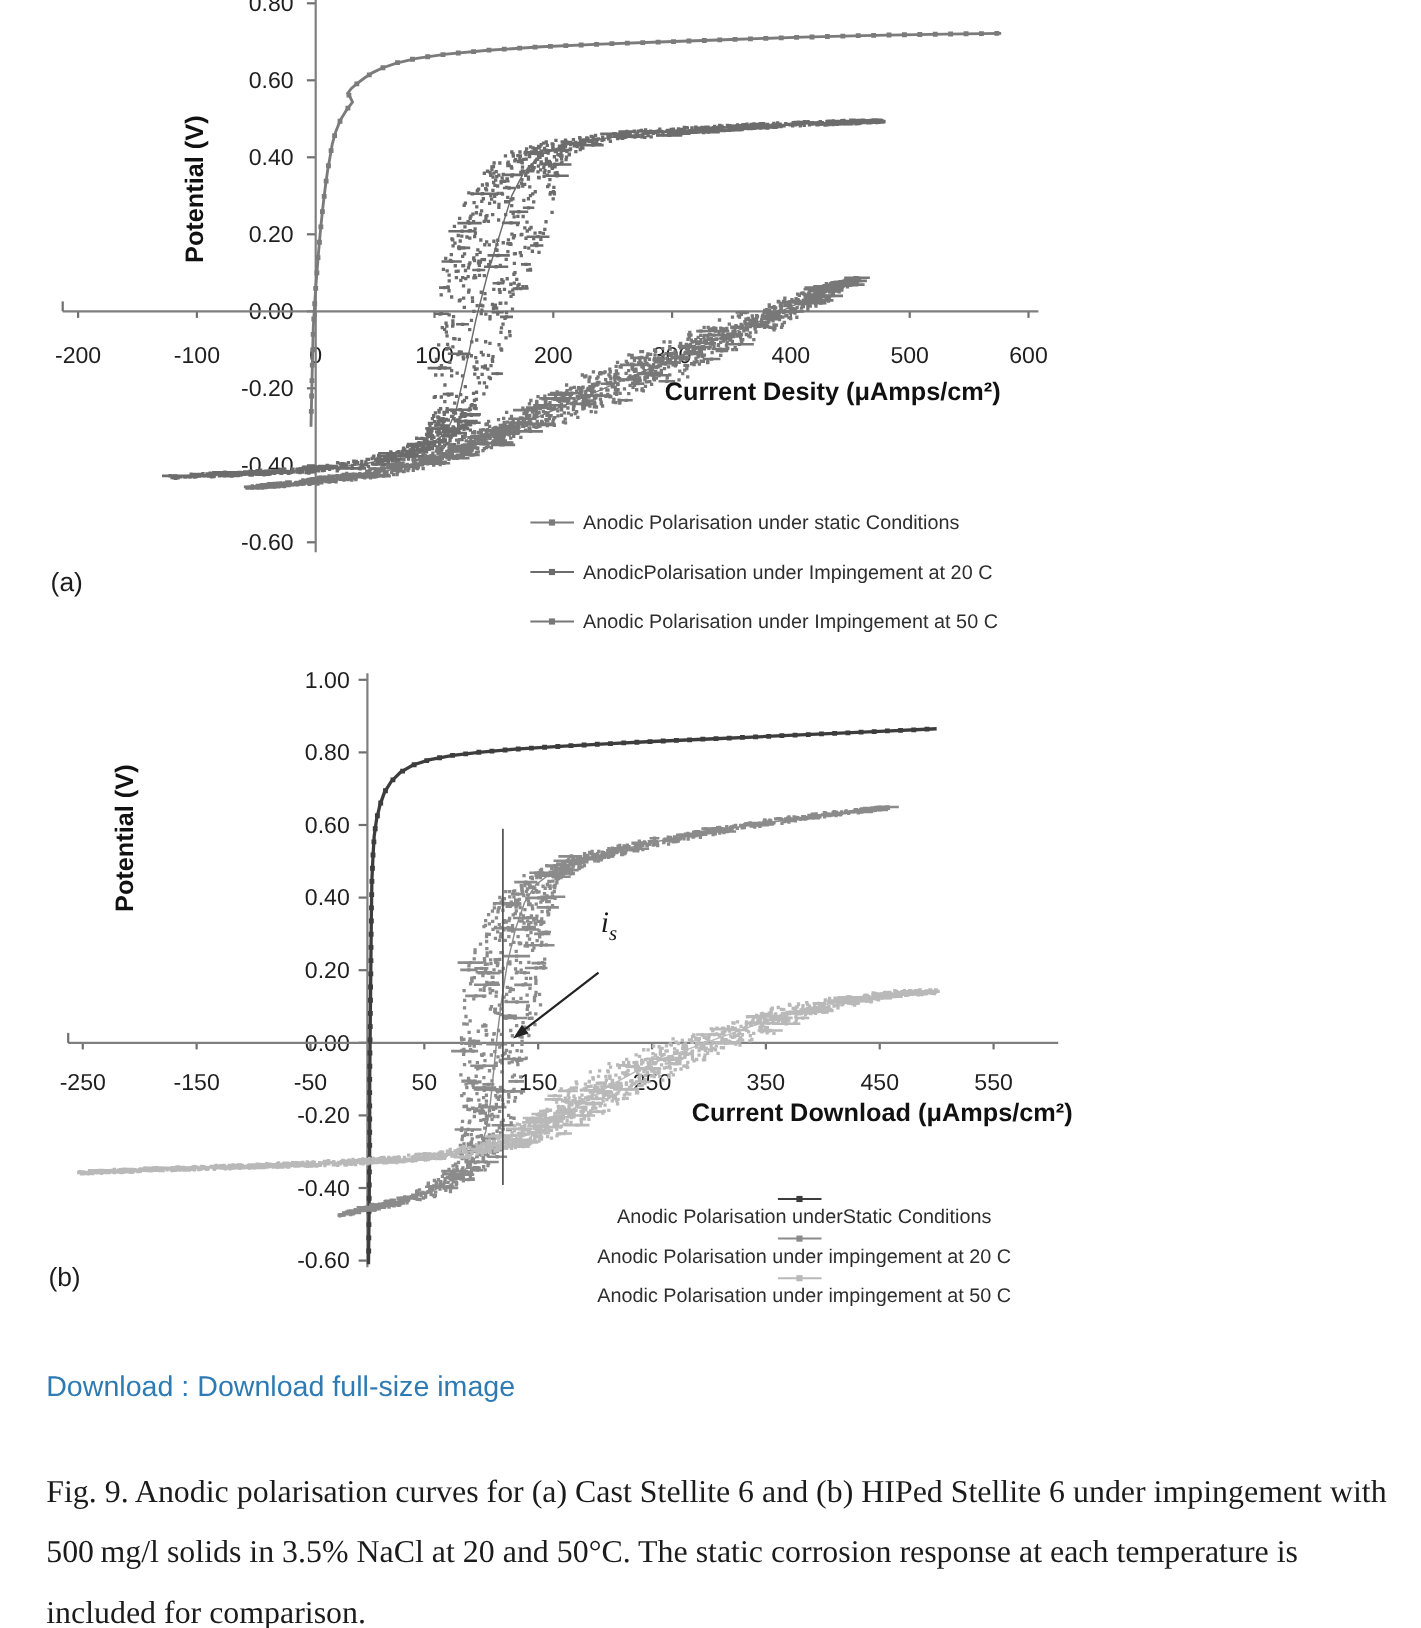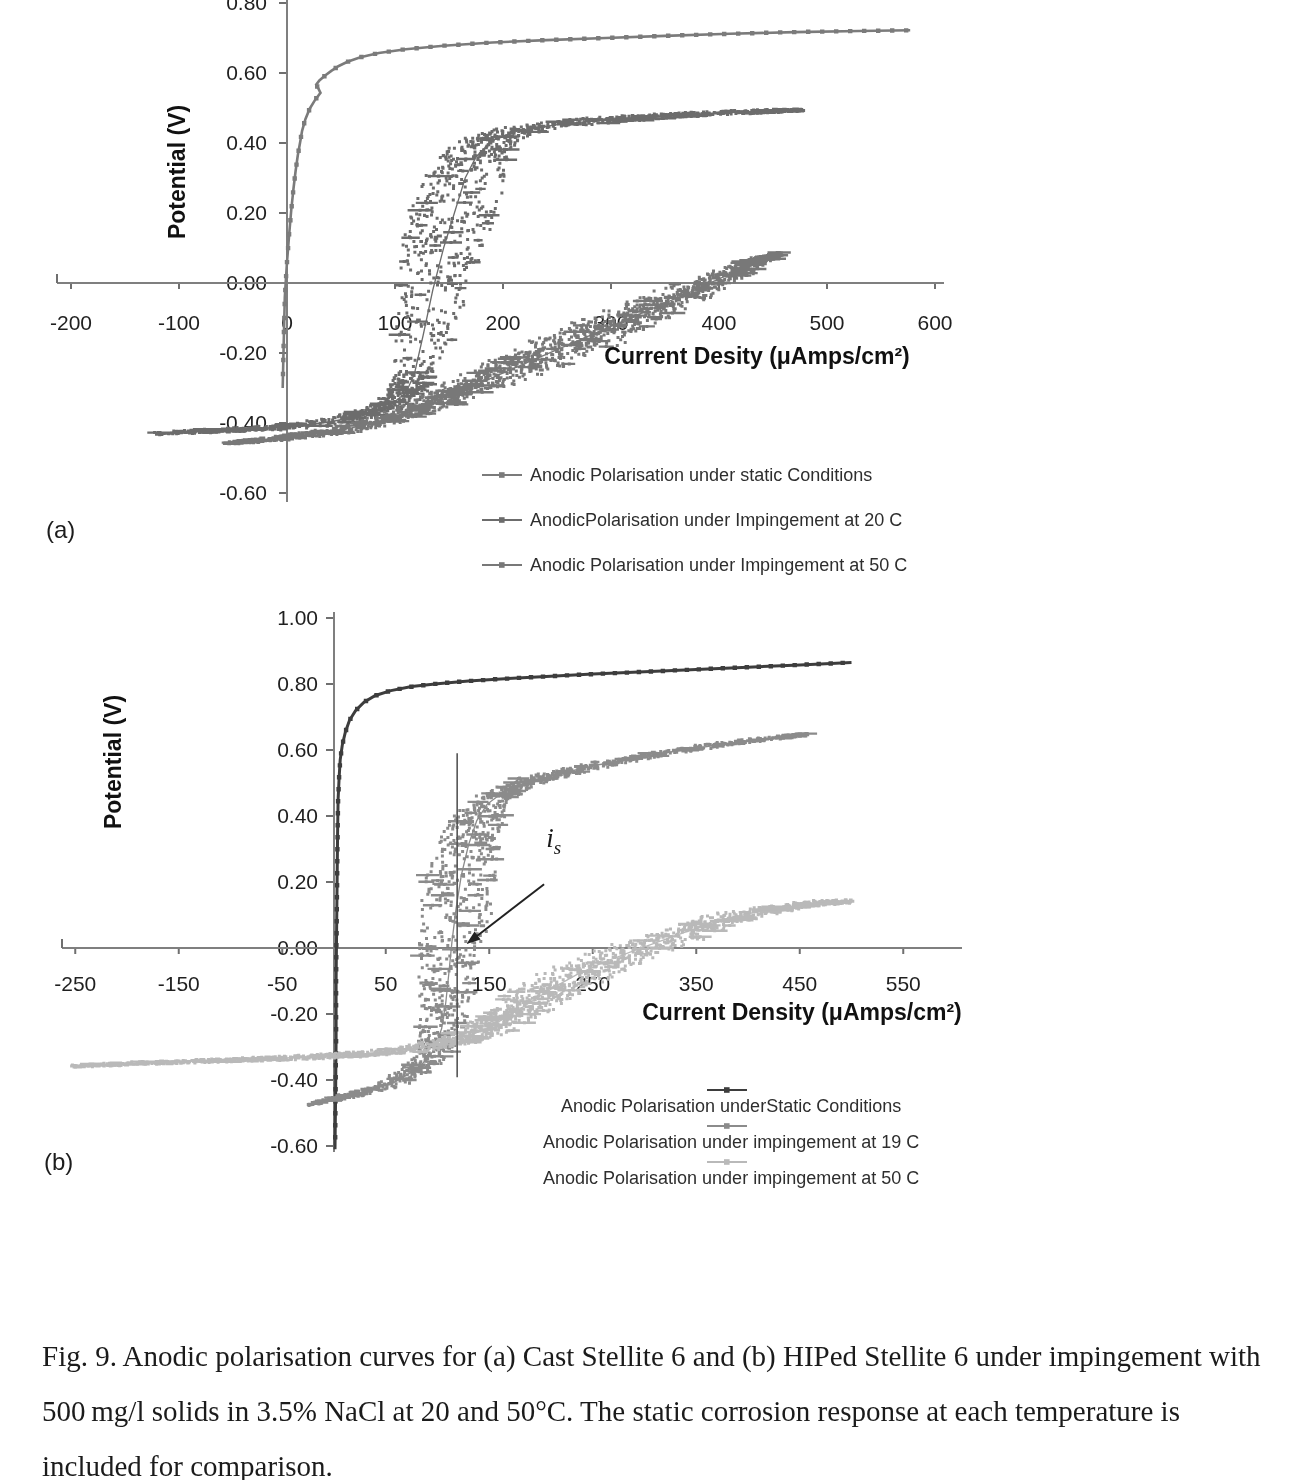--- a/index.html
+++ b/index.html
@@ -167,41 +167,42 @@
       <div class="legend-row">
         <svg width="40" height="12" class="legend-swatch">
           <line x1="0" y1="6" x2="40" y2="6" stroke="#787878" stroke-width="1.8"></line>
           <rect x="17" y="3.2" width="5.6" height="5.6" fill="#787878"></rect>
         </svg>
         <span class="legend-label">Anodic Polarisation under Impingement at 50 C</span>
       </div>
     </div>
 
   <div class="axis-title y-title" style="left:113px;top:762px;">Potential (V)</div>
-  <div class="axis-title x-title" style="left:802px;top:1012px;">Current Density (μAmps/cm²)</div>
+  <div class="axis-title x-title" style="left:802px;top:1012px;">Current Download (μAmps/cm²)</div>
   <div class="panel-letter" style="left:44px;top:1148px;">(b)</div>
   <div id="legend-b" class="legend" style="left:535px;top:1084px;">
       <div class="legend-row">
         <svg width="40" height="12" class="legend-swatch">
           <line x1="0" y1="6" x2="40" y2="6" stroke="#3d3d3d" stroke-width="1.8"></line>
           <rect x="17" y="3.2" width="5.6" height="5.6" fill="#3d3d3d"></rect>
         </svg>
         <span class="legend-label">Anodic Polarisation underStatic Conditions</span>
       </div>
       <div class="legend-row">
         <svg width="40" height="12" class="legend-swatch">
           <line x1="0" y1="6" x2="40" y2="6" stroke="#8b8b8b" stroke-width="1.8"></line>
           <rect x="17" y="3.2" width="5.6" height="5.6" fill="#8b8b8b"></rect>
         </svg>
-        <span class="legend-label">Anodic Polarisation under impingement at 19 C</span>
+        <span class="legend-label">Anodic Polarisation under impingement at 20 C</span>
       </div>
       <div class="legend-row">
         <svg width="40" height="12" class="legend-swatch">
           <line x1="0" y1="6" x2="40" y2="6" stroke="#b9b9b9" stroke-width="1.8"></line>
           <rect x="17" y="3.2" width="5.6" height="5.6" fill="#b9b9b9"></rect>
         </svg>
         <span class="legend-label">Anodic Polarisation under impingement at 50 C</span>
       </div>
     </div>
 
+  <div id="download-line">Download : Download full-size image</div>
 
   <p id="caption">Fig. 9. Anodic polarisation curves for (a) Cast Stellite 6 and (b) HIPed Stellite 6 under impingement with 500 mg/l solids in 3.5% NaCl at 20 and 50°C. The static corrosion response at each temperature is included for comparison.</p>
 </div>
 
 </body></html>

